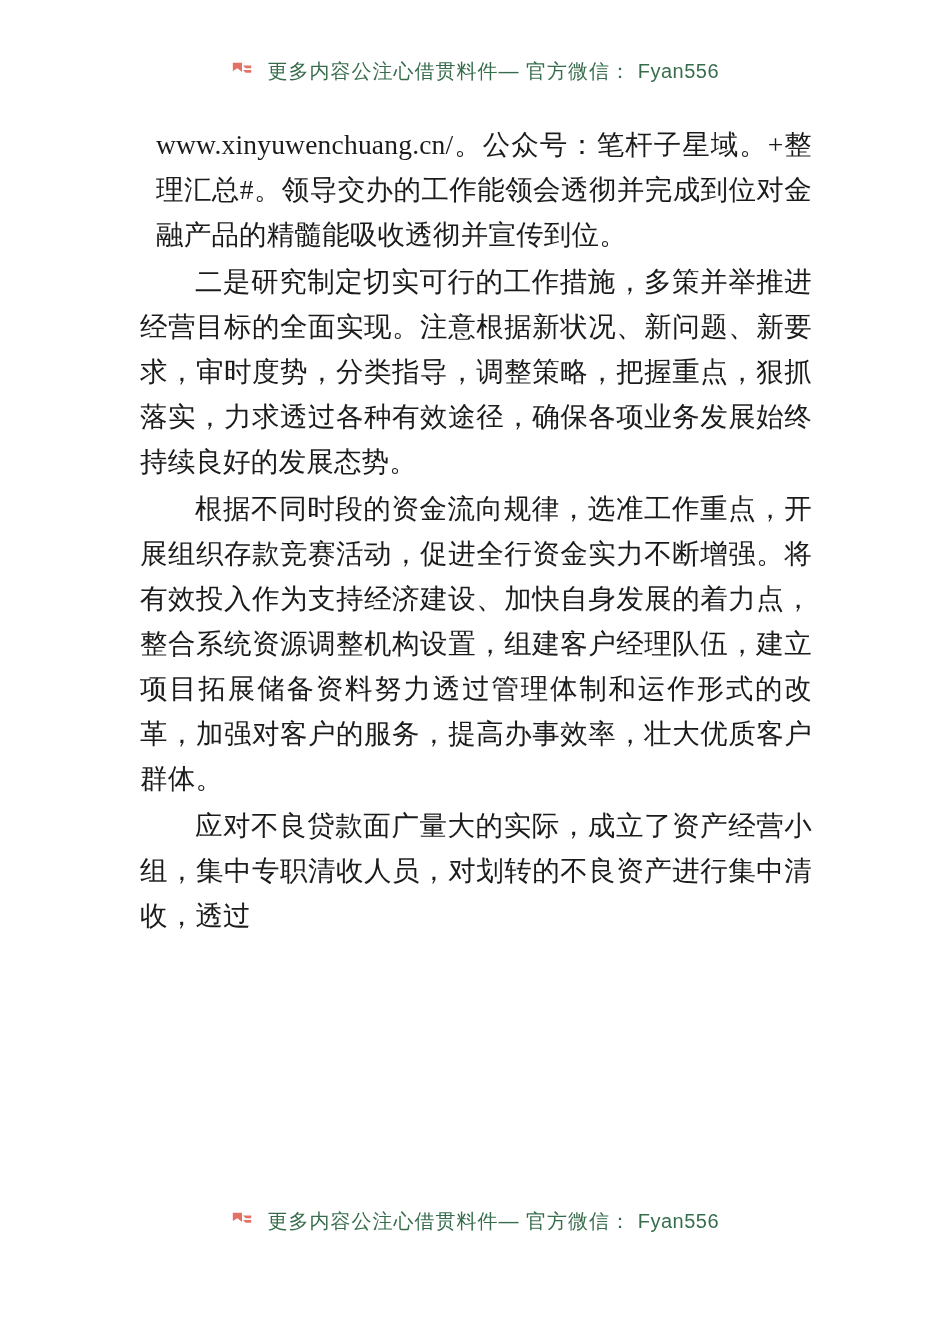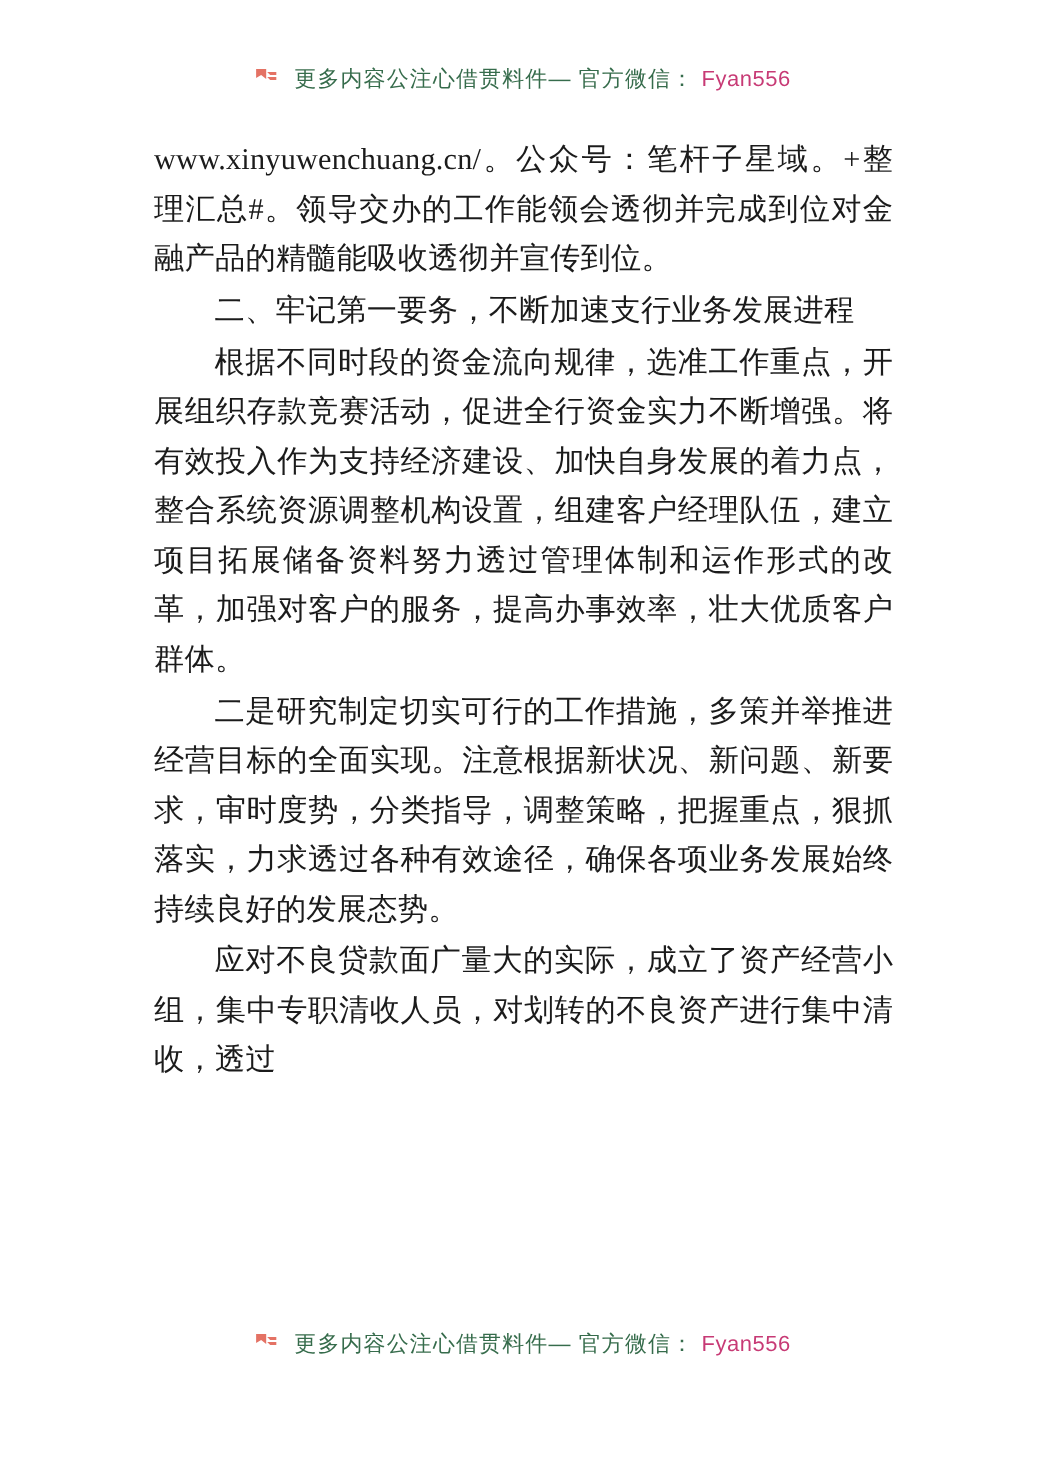--- a/index.html
+++ b/index.html
@@ -45,21 +45,21 @@
     width: 22px;
     height: 22px;
     vertical-align: -4px;
     margin-right: 8px;
   }
   .wm-text {
     display: inline-block;
     color: #14532d;
   }
   .wm-id {
-    color: #be185d;
+    color: #14532d;
     letter-spacing: 0.5px;
   }
 
   
   .doc-body {
     position: absolute;
     left: 140px;
     top: 122px;
     width: 672px;
   }
@@ -71,20 +71,21 @@
     text-align: justify;
     text-justify: inter-ideograph;
     letter-spacing: 0.2px;
     font-family: "Liberation Serif", "DejaVu Serif", serif;
   }
   .para.indent {
     text-indent: 2em;
   }
   .para.first {
     text-indent: 0;
+    margin-left: 16px;
   }
 </style>
 </head>
 <body>
 
 <div class="page">
 
   <div class="watermark watermark-top">
     <span class="wm-inner">
       <span class="wm-logo">
@@ -95,23 +96,22 @@
         </svg>
       </span>
       <span class="wm-text">更多内容公注心借贯料件—</span>
       <span class="wm-text wm-strong">官方微信：</span>
       <span class="wm-id">Fyan556</span>
     </span>
   </div>
 
   <div class="doc-body">
     <p class="para first">www.xinyuwenchuang.cn/。公众号：笔杆子星域。+整理汇总#。领导交办的工作能领会透彻并完成到位对金融产品的精髓能吸收透彻并宣传到位。</p>
-    <p class="para indent">二、牢记第一要务，不断加速支行业务发展进程</p>
+    <p class="para indent">二是研究制定切实可行的工作措施，多策并举推进经营目标的全面实现。注意根据新状况、新问题、新要求，审时度势，分类指导，调整策略，把握重点，狠抓落实，力求透过各种有效途径，确保各项业务发展始终持续良好的发展态势。</p>
     <p class="para indent">根据不同时段的资金流向规律，选准工作重点，开展组织存款竞赛活动，促进全行资金实力不断增强。将有效投入作为支持经济建设、加快自身发展的着力点，整合系统资源调整机构设置，组建客户经理队伍，建立项目拓展储备资料努力透过管理体制和运作形式的改革，加强对客户的服务，提高办事效率，壮大优质客户群体。</p>
-    <p class="para indent">二是研究制定切实可行的工作措施，多策并举推进经营目标的全面实现。注意根据新状况、新问题、新要求，审时度势，分类指导，调整策略，把握重点，狠抓落实，力求透过各种有效途径，确保各项业务发展始终持续良好的发展态势。</p>
     <p class="para indent">应对不良贷款面广量大的实际，成立了资产经营小组，集中专职清收人员，对划转的不良资产进行集中清收，透过</p>
   </div>
 
   <div class="watermark watermark-bottom">
     <span class="wm-inner">
       <span class="wm-logo">
         <svg viewBox="0 0 24 24" width="22" height="22" aria-hidden="true">
           <path d="M2 3 L12 3 L12 13 L7 9 L2 12 Z" fill="#e05a4a"></path>
           <path d="M13 6 L22 6 L22 9 L16 9 Z" fill="#e05a4a"></path>
           <path d="M13 11 L22 11 L22 14 L16 14 Z" fill="#e05a4a"></path>

